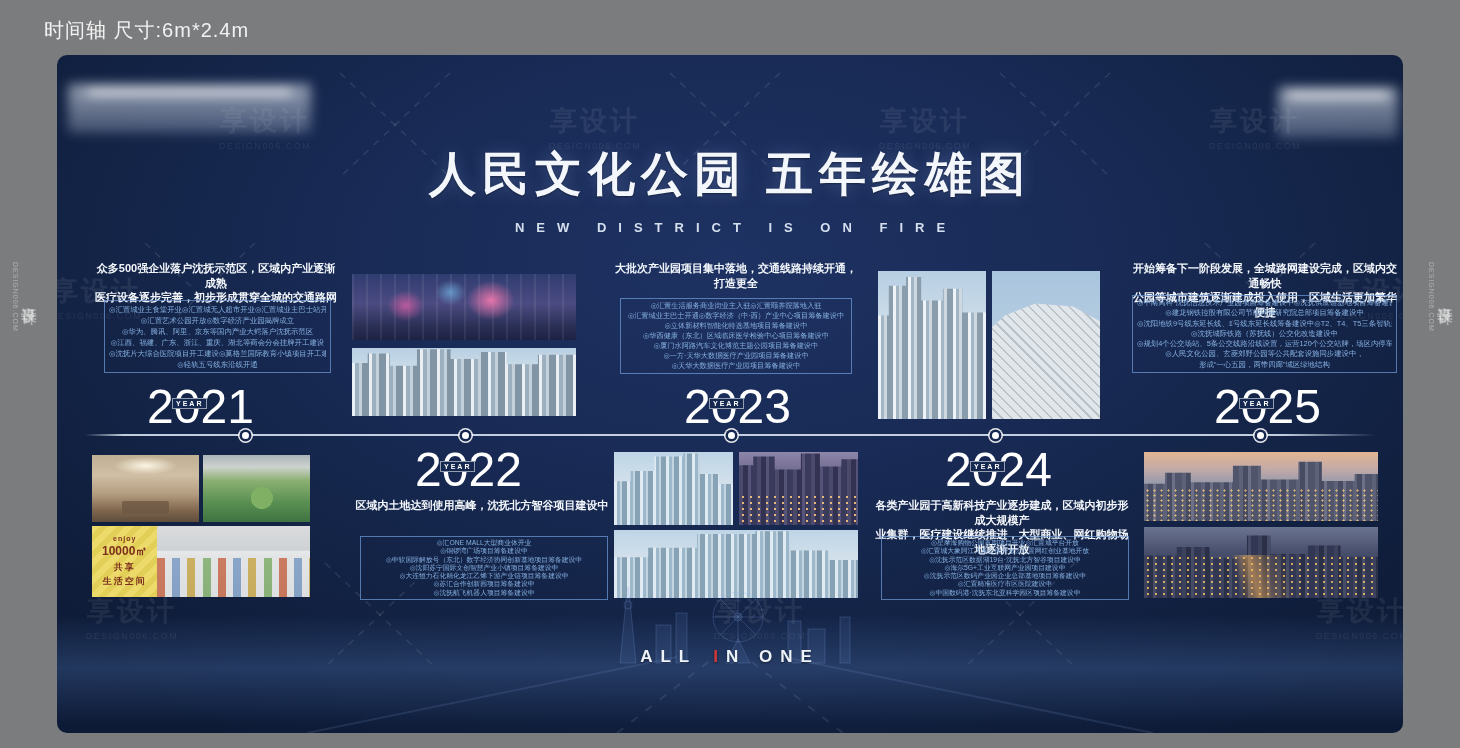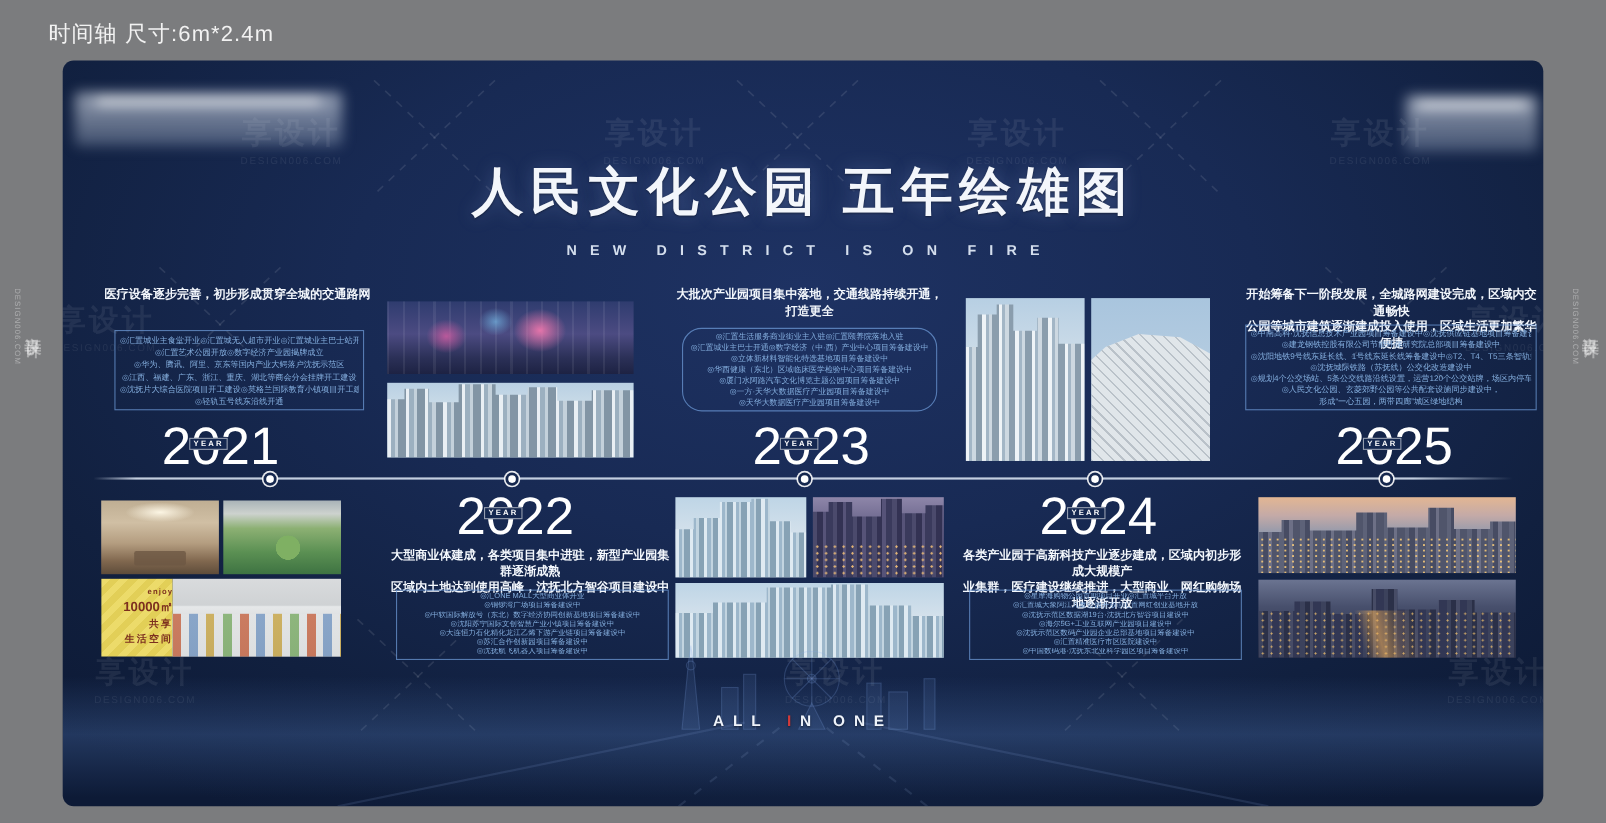--- a/index.html
+++ b/index.html
@@ -35,21 +35,21 @@
   .title{position:absolute;left:0;top:88px;width:100%;text-align:center;font-size:47px;font-weight:bold;letter-spacing:6px;color:#f3f6fb;
     text-shadow:0 1px 2px rgba(0,0,0,.4),0 0 16px rgba(170,195,255,.25);}
   .subtitle{position:absolute;left:6px;top:165px;width:100%;text-align:center;font-size:13px;font-weight:bold;letter-spacing:12px;color:rgba(228,238,250,.92);}
 
   
   .head{position:absolute;text-align:center;color:#f3f7fc;font-size:11px;font-weight:bold;line-height:14.5px;}
   .box{position:absolute;border:1px solid rgba(112,158,220,.7);box-sizing:border-box;display:flex;flex-direction:column;justify-content:center;
     text-align:center;color:#84aede;padding:2px 4px;}
   .box .bl{white-space:nowrap;overflow:hidden;}
   .boxA{left:47px;top:245px;width:227px;height:73px;font-size:7.4px;line-height:11px;}
-  .boxB{left:563px;top:243px;width:232px;height:76px;font-size:7.2px;line-height:10.4px;border-radius:18px;}
+  .boxB{left:563px;top:243px;width:232px;height:76px;font-size:7.2px;line-height:10.4px;}
   .boxC{left:1075px;top:240px;width:265px;height:78px;font-size:7.4px;line-height:10.6px;}
   .boxD{left:303px;top:481px;width:248px;height:64px;font-size:6.8px;line-height:8.8px;}
   .boxE{left:824px;top:481px;width:248px;height:64px;font-size:6.8px;line-height:8.8px;}
   .headA{left:38px;top:206px;width:242px;}
   .headB{left:556px;top:206px;width:246px;}
   .headC{left:1073px;top:206px;width:270px;}
   .headD{left:296px;top:443px;width:258px;}
   .headE{left:816px;top:443px;width:258px;}
 
   
@@ -102,21 +102,21 @@
     clip-path:polygon(0 38%,12% 30%,40% 22%,75% 24%,100% 34%,100% 100%,0 100%);}
   .ph-interior{background:
     radial-gradient(ellipse 42px 12px at 50% 16%,rgba(255,249,232,.95),rgba(255,249,232,0) 75%),
     linear-gradient(180deg,#bfae93 0%,#d0bfa4 30%,#b49d80 58%,#81684f 82%,#5e4c3a 100%);}
   .ph-interior::after{content:"";position:absolute;left:28%;bottom:8px;width:44%;height:13px;background:#6d5843;border-radius:2px;opacity:.8;}
   .ph-park{background:
     radial-gradient(circle 26px at 55% 64%,#7fb063 0 42%,rgba(0,0,0,0) 43%),
     linear-gradient(180deg,#a9b3b7 0%,#cdd2ce 18%,#8cb073 38%,#5b9053 70%,#3e7342 100%);}
   .ph-market{height:71px;display:flex;}
   .ph-market .poster{width:30%;background:repeating-linear-gradient(135deg,#ecdb6a 0 6px,#e2cf57 6px 12px);
-    color:#7c2f1f;text-align:right;display:flex;flex-direction:column;justify-content:center;gap:1px;}
+    color:#7c2f1f;text-align:center;display:flex;flex-direction:column;justify-content:center;gap:1px;}
   .ph-market .poster .pb{font-size:7px;font-weight:bold;letter-spacing:1px;}
   .ph-market .poster .p1{font-size:12px;font-weight:bold;}
   .ph-market .poster .p2{font-size:9px;font-weight:bold;letter-spacing:2px;}
   .ph-market .store{flex:1;position:relative;background:linear-gradient(180deg,#d9dbdd 0%,#cfd2d4 34%,#e6e8e9 36%,#bcbfc2 100%);}
   .ph-market .store::after{content:"";position:absolute;left:0;right:0;bottom:0;height:55%;opacity:.85;
     background:repeating-linear-gradient(90deg,#c76a4a 0 8px,#e2e4e5 8px 15px,#7a9bc4 15px 23px,#e2e4e5 23px 30px,#c9a84c 30px 38px,#e2e4e5 38px 46px,#7fae6b 46px 54px,#e2e4e5 54px 61px);}
   .ph-office{background:linear-gradient(180deg,#bed5e6 0%,#d6e2ec 50%,#a8bccb 100%);}
   .ph-office::before{background:repeating-linear-gradient(90deg,#dfeaf2 0 3px,#9db7cb 3px 6px,#c2d4e0 6px 8px,#87a2b5 8px 13px);
     clip-path:polygon(0 40%,14% 40%,14% 26%,34% 26%,34% 6%,58% 6%,58% 2%,72% 2%,72% 30%,88% 30%,88% 44%,100% 44%,100% 100%,0 100%);}
   .ph-dusk{background:linear-gradient(180deg,#8e86a9 0%,#615d84 42%,#3b3b5d 100%);}
@@ -134,21 +134,21 @@
     clip-path:polygon(0 40%,14% 40%,14% 28%,28% 28%,28% 44%,44% 44%,44% 12%,54% 12%,54% 38%,70% 38%,70% 26%,84% 26%,84% 42%,100% 42%,100% 100%,0 100%);}
   .ph-aerial-night::after{content:"";position:absolute;left:0;right:0;bottom:0;height:60%;
     background:linear-gradient(75deg,rgba(0,0,0,0) 40%,rgba(246,178,88,.55) 47%,rgba(246,178,88,.18) 54%,rgba(0,0,0,0) 62%),
     radial-gradient(circle,rgba(250,200,110,.8) .7px,rgba(0,0,0,0) 1.2px);background-size:100% 100%,8px 6px;}
 
   
   .glow{position:absolute;left:0;top:560px;width:100%;height:110px;
     background:linear-gradient(180deg,rgba(86,126,198,0) 0%,rgba(96,140,210,.26) 48%,rgba(40,72,134,0) 100%);}
   .skyline{position:absolute;left:503px;top:512px;}
   .roads{position:absolute;left:0;top:560px;}
-  .slogan{position:absolute;left:0;top:592px;width:100%;text-align:center;font-size:14px;font-weight:bold;letter-spacing:8px;color:#eef3fa;
+  .slogan{position:absolute;left:0;top:592px;width:100%;text-align:center;font-size:17px;font-weight:bold;letter-spacing:8px;color:#eef3fa;
     text-shadow:0 1px 2px rgba(0,0,0,.5);}
   .slogan .accent{color:#d23a3a;margin-left:16px;}
 </style>
 </head>
 <body>
 
 <div class="page">
 
   <div class="header-note">时间轴 尺寸:6m*2.4m</div>
 
@@ -223,20 +223,21 @@
         <div class="bar"></div>
       </div>
     <div class="logo-blur logoR">
         <div class="bar"></div>
       </div>
 
     <div class="title">人民文化公园 五年绘雄图</div>
     <div class="subtitle">NEW DISTRICT IS ON FIRE</div>
 
     <div class="head headA">
+      <div>众多500强企业落户沈抚示范区，区域内产业逐渐成熟</div>
       <div>医疗设备逐步完善，初步形成贯穿全城的交通路网</div>
     </div>
     <div class="box boxA">
       <div class="bl">◎汇置城业主食堂开业◎汇置城无人超市开业◎汇置城业主巴士站开通</div>
       <div class="bl">◎汇置艺术公园开放◎数字经济产业园揭牌成立</div>
       <div class="bl">◎华为、腾讯、阿里、京东等国内产业大鳄落户沈抚示范区</div>
       <div class="bl">◎江西、福建、广东、浙江、重庆、湖北等商会分会挂牌开工建设</div>
       <div class="bl">◎沈抚片大综合医院项目开工建设◎莫格兰国际教育小镇项目开工建设</div>
       <div class="bl">◎轻轨五号线东沿线开通</div>
     </div>
@@ -311,21 +312,20 @@
         </div>
         <div class="store"></div>
       </div>
     </div>
 
     <div class="year yearD">
       <span>2022</span>
       <span class="year-chip">YEAR</span>
     </div>
     <div class="head headD">
-      <div>大型商业体建成，各类项目集中进驻，新型产业园集群逐渐成熟</div>
       <div>区域内土地达到使用高峰，沈抚北方智谷项目建设中</div>
     </div>
     <div class="box boxD">
       <div class="bl">◎汇ONE MALL大型商业体开业</div>
       <div class="bl">◎铜锣湾广场项目筹备建设中</div>
       <div class="bl">◎中软国际解放号（东北）数字经济协同创新基地项目筹备建设中</div>
       <div class="bl">◎沈阳苏宁国际文创智慧产业小镇项目筹备建设中</div>
       <div class="bl">◎大连恒力石化精化龙江乙烯下游产业链项目筹备建设中</div>
       <div class="bl">◎苏汇合作创新园项目筹备建设中</div>
       <div class="bl">◎沈抚航飞机器人项目筹备建设中</div>

